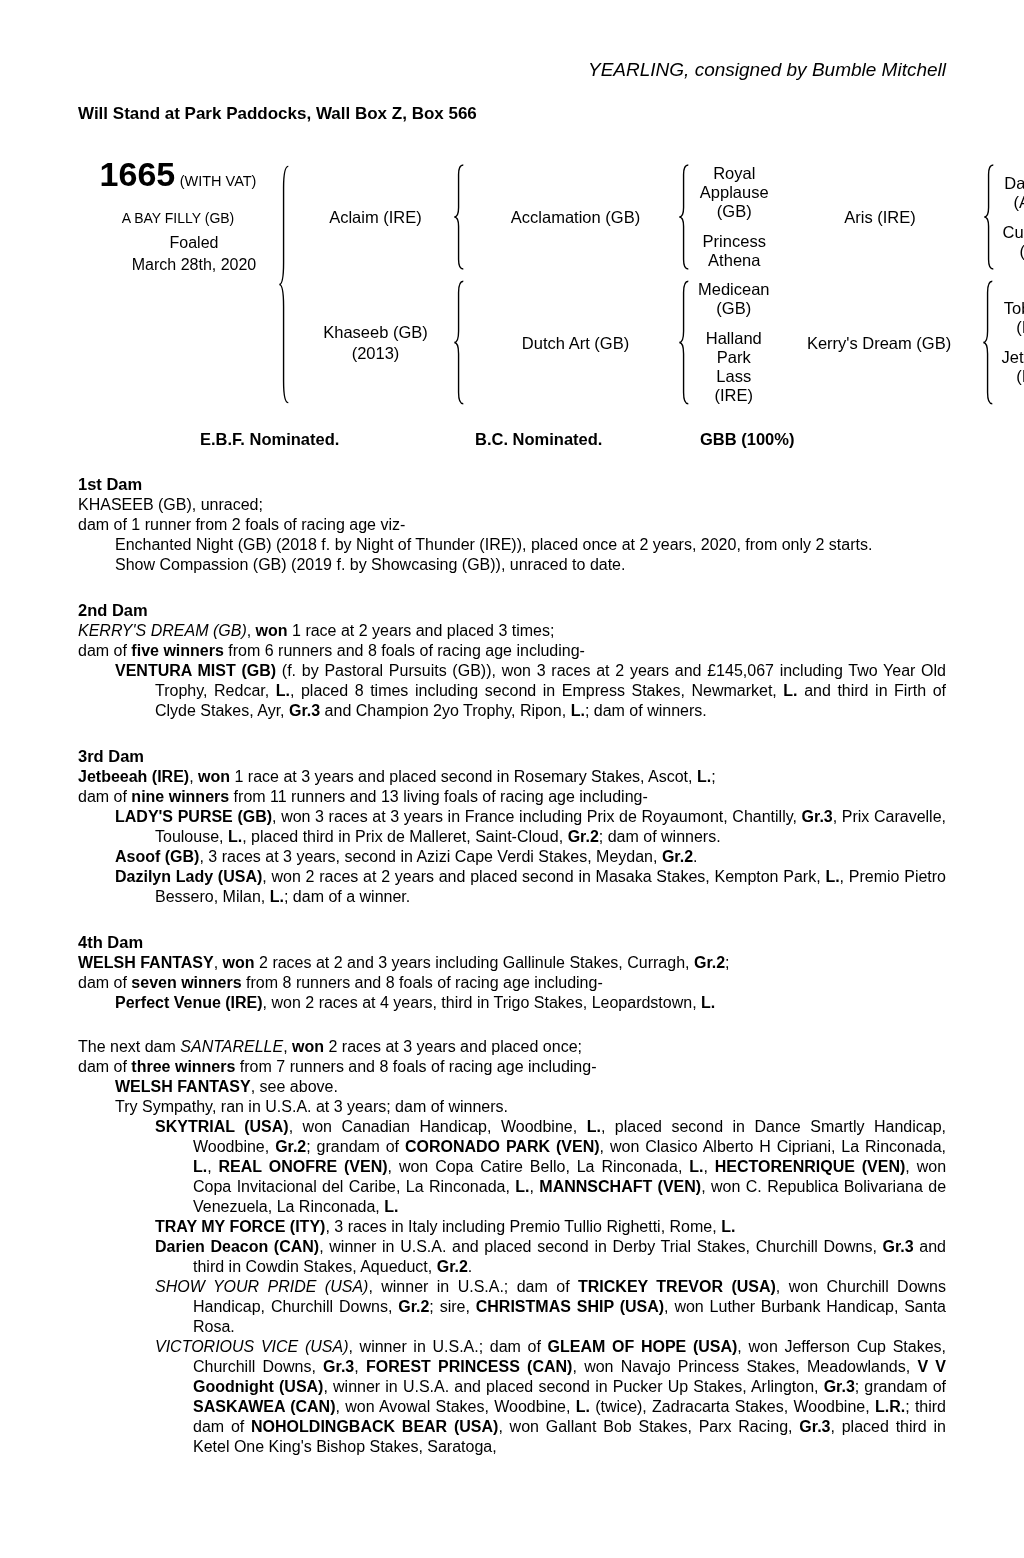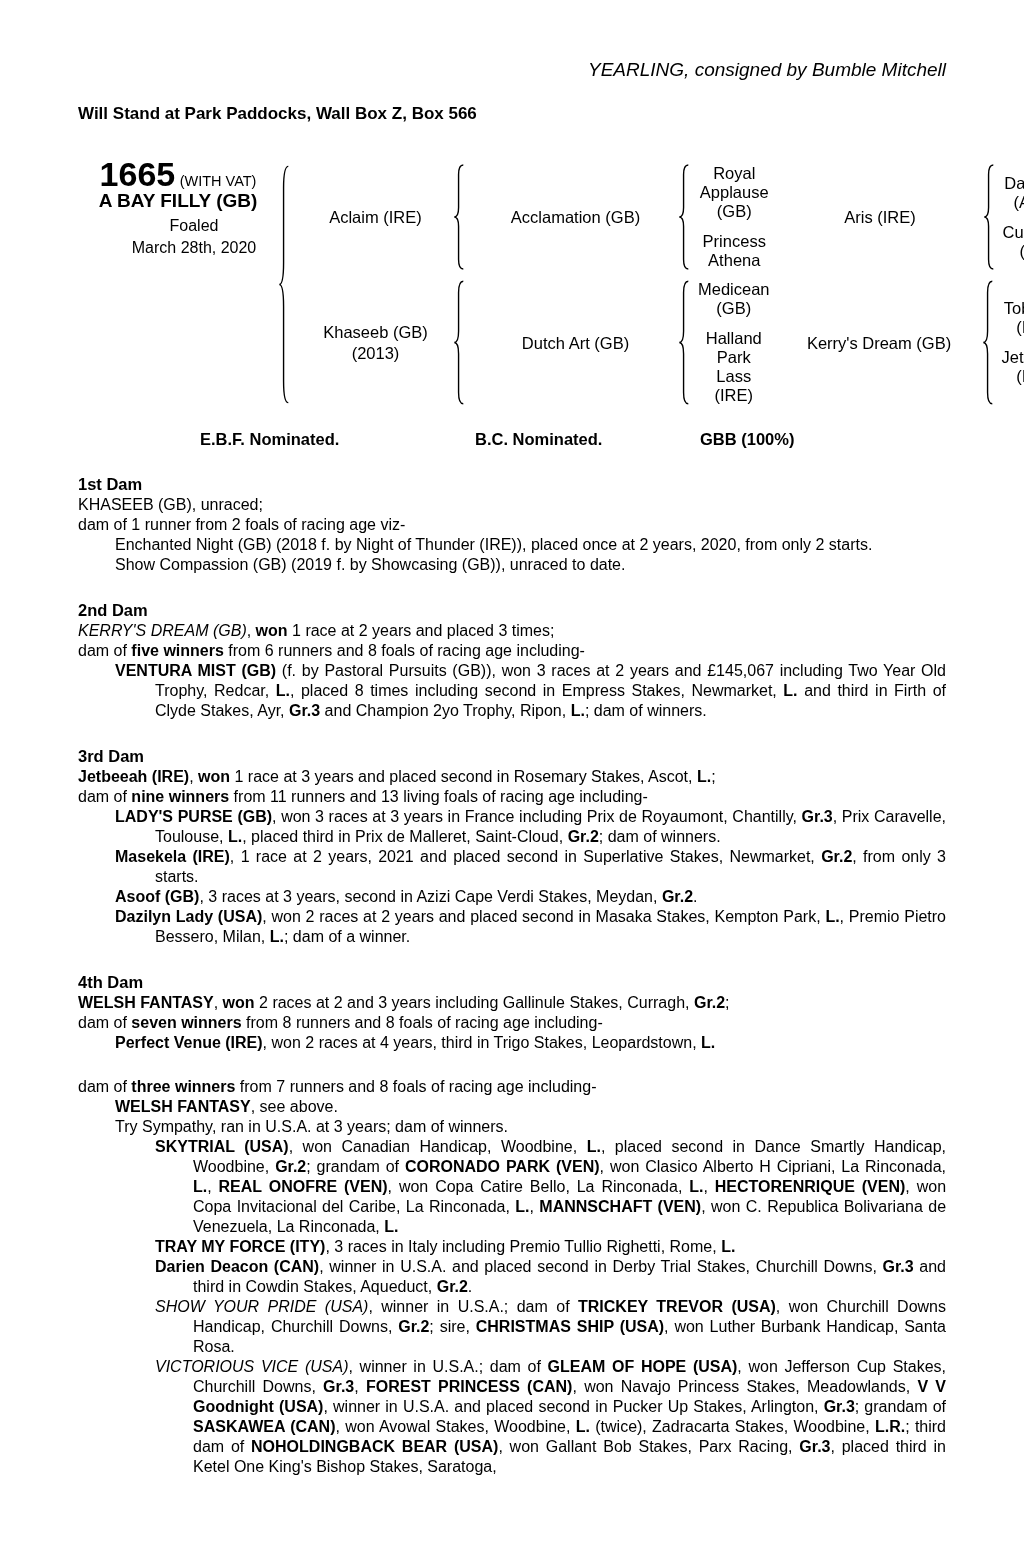--- a/index.html
+++ b/index.html
@@ -24,21 +24,21 @@
     font-weight: bold;
     font-size: 17px;
     margin-top: 22px;
   }
   
   .pedigree { display: flex; margin-top: 40px; text-align: center; }
   .lot-col { width: 200px; flex: 0 0 auto; }
   .lot-line { white-space: nowrap; }
   .lot-num { font-size: 34px; font-weight: bold; }
   .vat { font-size: 14.5px; }
-  .horse-name { font-weight: bold; font-size: 19px; }
+  .horse-name { font-weight: normal; font-size: 14px; margin-top: 17px; }
   .foaled { margin-top: 4px; line-height: 22px; margin-left: 32px; }
   .g1-col { display: flex; flex-direction: column; gap: 10px; flex: 1; }
   .g1-block { display: flex; align-items: center; }
   .g1-name { width: 155px; flex: 0 0 auto; font-size: 16.5px; line-height: 21px; }
   .g2-col { display: flex; flex-direction: row; gap: 7px; flex: 1; }
   .g2-block { display: flex; align-items: center; }
   .g2-name { width: 205px; flex: 0 0 auto; font-size: 16.5px; }
   .g3-pair { display: flex; flex-direction: column; gap: 11px; flex: 1; }
   .g3 { font-size: 16.5px; line-height: 19px; }
   .brace { align-self: stretch; width: 12px; margin-right: 8px; flex: 0 0 auto; }
@@ -178,33 +178,33 @@
   <p class="para p0"><span class="i">KERRY'S DREAM (GB)</span><span>, </span><span class="b">won</span><span> 1 race at 2 years and placed 3 times;</span></p>
   <p class="para p0"><span>dam of </span><span class="b">five winners</span><span> from 6 runners and 8 foals of racing age including-</span></p>
   <p class="para p1"><span class="b">VENTURA MIST (GB)</span><span> (f. by Pastoral Pursuits (GB)), won 3 races at 2 years and £145,067 including Two Year Old Trophy, Redcar, </span><span class="b">L.</span><span>, placed 8 times including second in Empress Stakes, Newmarket, </span><span class="b">L.</span><span> and third in Firth of Clyde Stakes, Ayr, </span><span class="b">Gr.3</span><span> and Champion 2yo Trophy, Ripon, </span><span class="b">L.</span><span>; dam of winners.</span></p>
 </section>
 
 <section class="dam-section">
   <h3 class="dam-head">3rd Dam</h3>
   <p class="para p0"><span class="b">Jetbeeah (IRE)</span><span>, </span><span class="b">won</span><span> 1 race at 3 years and placed second in Rosemary Stakes, Ascot, </span><span class="b">L.</span><span>;</span></p>
   <p class="para p0"><span>dam of </span><span class="b">nine winners</span><span> from 11 runners and 13 living foals of racing age including-</span></p>
   <p class="para p1"><span class="b">LADY'S PURSE (GB)</span><span>, won 3 races at 3 years in France including Prix de Royaumont, Chantilly, </span><span class="b">Gr.3</span><span>, Prix Caravelle, Toulouse, </span><span class="b">L.</span><span>, placed third in Prix de Malleret, Saint-Cloud, </span><span class="b">Gr.2</span><span>; dam of winners.</span></p>
-  <p class="para p1"><span class="b">Masekela (IRE)</span><span>, 1 race at 2 years, 2021 and placed second in Superlative Stakes, Newmarket, </span><span class="b">Gr.2</span><span>, from only 3 starts.</span></p>
   <p class="para p1"><span class="b">Asoof (GB)</span><span>, 3 races at 3 years, second in Azizi Cape Verdi Stakes, Meydan, </span><span class="b">Gr.2</span><span>.</span></p>
   <p class="para p1"><span class="b">Dazilyn Lady (USA)</span><span>, won 2 races at 2 years and placed second in Masaka Stakes, Kempton Park, </span><span class="b">L.</span><span>, Premio Pietro Bessero, Milan, </span><span class="b">L.</span><span>; dam of a winner.</span></p>
 </section>
 
 <section class="dam-section">
   <h3 class="dam-head">4th Dam</h3>
   <p class="para p0"><span class="b">WELSH FANTASY</span><span>, </span><span class="b">won</span><span> 2 races at 2 and 3 years including Gallinule Stakes, Curragh, </span><span class="b">Gr.2</span><span>;</span></p>
   <p class="para p0"><span>dam of </span><span class="b">seven winners</span><span> from 8 runners and 8 foals of racing age including-</span></p>
   <p class="para p1"><span class="b">Perfect Venue (IRE)</span><span>, won 2 races at 4 years, third in Trigo Stakes, Leopardstown, </span><span class="b">L.</span></p>
 </section>
 
 <section class="dam-section">
+  <p class="para p0"><span>The next dam </span><span class="i">SANTARELLE</span><span>, </span><span class="b">won</span><span> 2 races at 3 years and placed once;</span></p>
   <p class="para p0"><span>dam of </span><span class="b">three winners</span><span> from 7 runners and 8 foals of racing age including-</span></p>
   <p class="para p1"><span class="b">WELSH FANTASY</span><span>, see above.</span></p>
   <p class="para p1"><span>Try Sympathy, ran in U.S.A. at 3 years; dam of winners.</span></p>
   <p class="para p2"><span class="b">SKYTRIAL (USA)</span><span>, won Canadian Handicap, Woodbine, </span><span class="b">L.</span><span>, placed second in Dance Smartly Handicap, Woodbine, </span><span class="b">Gr.2</span><span>; grandam of </span><span class="b">CORONADO PARK (VEN)</span><span>, won Clasico Alberto H Cipriani, La Rinconada, </span><span class="b">L.</span><span>, </span><span class="b">REAL ONOFRE (VEN)</span><span>, won Copa Catire Bello, La Rinconada, </span><span class="b">L.</span><span>, </span><span class="b">HECTORENRIQUE (VEN)</span><span>, won Copa Invitacional del Caribe, La Rinconada, </span><span class="b">L.</span><span>, </span><span class="b">MANNSCHAFT (VEN)</span><span>, won C. Republica Bolivariana de Venezuela, La Rinconada, </span><span class="b">L.</span></p>
   <p class="para p2"><span class="b">TRAY MY FORCE (ITY)</span><span>, 3 races in Italy including Premio Tullio Righetti, Rome, </span><span class="b">L.</span></p>
   <p class="para p2"><span class="b">Darien Deacon (CAN)</span><span>, winner in U.S.A. and placed second in Derby Trial Stakes, Churchill Downs, </span><span class="b">Gr.3</span><span> and third in Cowdin Stakes, Aqueduct, </span><span class="b">Gr.2</span><span>.</span></p>
   <p class="para p2"><span class="i">SHOW YOUR PRIDE (USA)</span><span>, winner in U.S.A.; dam of </span><span class="b">TRICKEY TREVOR (USA)</span><span>, won Churchill Downs Handicap, Churchill Downs, </span><span class="b">Gr.2</span><span>; sire, </span><span class="b">CHRISTMAS SHIP (USA)</span><span>, won Luther Burbank Handicap, Santa Rosa.</span></p>
   <p class="para p2"><span class="i">VICTORIOUS VICE (USA)</span><span>, winner in U.S.A.; dam of </span><span class="b">GLEAM OF HOPE (USA)</span><span>, won Jefferson Cup Stakes, Churchill Downs, </span><span class="b">Gr.3</span><span>, </span><span class="b">FOREST PRINCESS (CAN)</span><span>, won Navajo Princess Stakes, Meadowlands, </span><span class="b">V V Goodnight (USA)</span><span>, winner in U.S.A. and placed second in Pucker Up Stakes, Arlington, </span><span class="b">Gr.3</span><span>; grandam of </span><span class="b">SASKAWEA (CAN)</span><span>, won Avowal Stakes, Woodbine, </span><span class="b">L.</span><span> (twice), Zadracarta Stakes, Woodbine, </span><span class="b">L.R.</span><span>; third dam of </span><span class="b">NOHOLDINGBACK BEAR (USA)</span><span>, won Gallant Bob Stakes, Parx Racing, </span><span class="b">Gr.3</span><span>, placed third in Ketel One King's Bishop Stakes, Saratoga, </span></p>
 </section>
 

